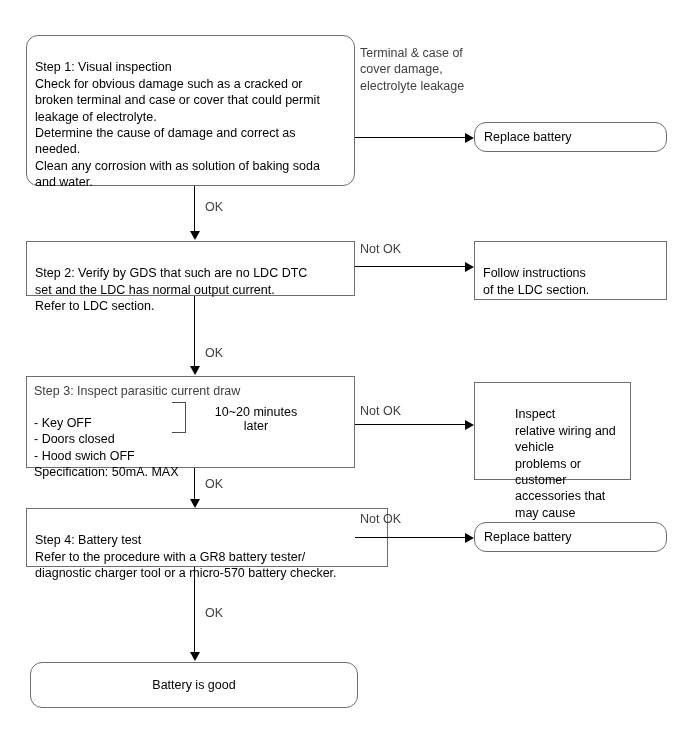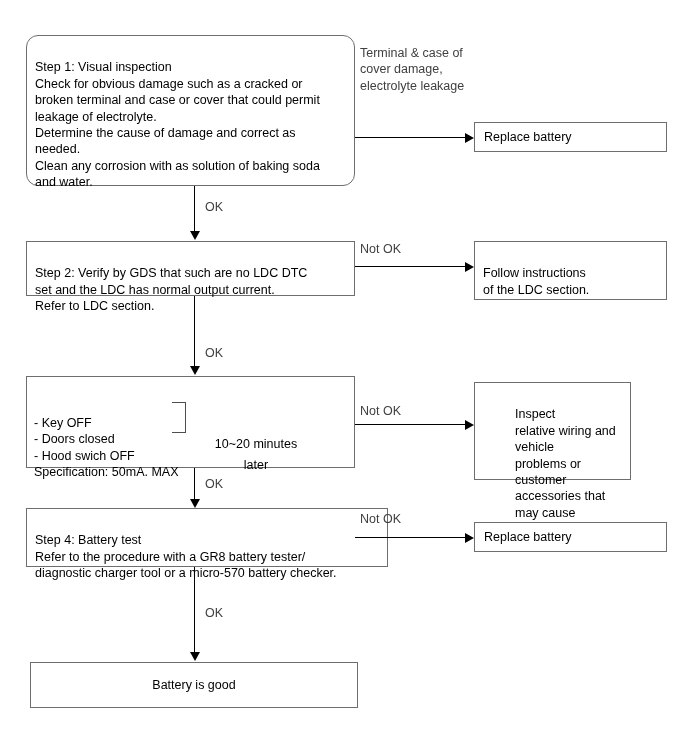--- a/index.html
+++ b/index.html
@@ -34,20 +34,21 @@
     white-space: pre-line;
   }
   .box.pad {
     padding: 7px 0 0 8px;
   }
   .box.center {
     display: flex;
     align-items: center;
     justify-content: center;
     padding: 0;
+    border-radius: 12px;
   }
   .label {
     position: absolute;
     font-size: 12.5px;
     line-height: 16.4px;
     color: #404040;
     white-space: pre-line;
   }
   .vline {
     position: absolute;
@@ -84,24 +85,23 @@
   }
   .step3-list {
     position: absolute;
     font-size: 12.5px;
     line-height: 16.4px;
     white-space: pre-line;
   }
   .step3-timing {
     position: absolute;
     font-size: 12.5px;
-    line-height: 21px;
+    line-height: 14px;
     text-align: center;
     white-space: pre-line;
-    margin-top: 29px;
   }
 </style>
 </head>
 <body>
 
 <div id="canvas">
 
   <div class="box pad" style="left:26px; top:35px; width:329px; height:151px;border-radius:12px;">
     <span class="box-text">Step 1: Visual inspection
 Check for obvious damage such as a cracked or
@@ -138,20 +138,21 @@
   <div class="box pad" style="left:474px; top:241px; width:193px; height:59px;">
     <span class="box-text">Follow instructions
 of the LDC section.</span>
   </div>
 
   <div class="vline" style="left:194px; top:296px; height:71px;"></div>
   <div class="arrow-down" style="left:190px; top:366px;"></div>
   <div class="label" style="left:205px; top:345px;">OK</div>
 
   <div class="box" style="left:26px; top:376px; width:329px; height:92px;"></div>
+  <div class="label" style="left:34px; top:383px;">Step 3: Inspect parasitic current draw</div>
   <div class="step3-list" style="left:34px; top:379px;margin-top:36px;"> - Key OFF
  - Doors closed
  - Hood swich OFF
     Specification: 50mA. MAX</div>
   <div class="bracket" style="left:172px; top:402px; width:14px; height:31px;"></div>
   <div class="step3-timing" style="left:196px; top:405px; width:120px;">10~20 minutes
 later</div>
 
   <div class="label" style="left:360px; top:403px;">Not OK</div>
   <div class="hline" style="left:355px; top:424px; width:110px;"></div>

